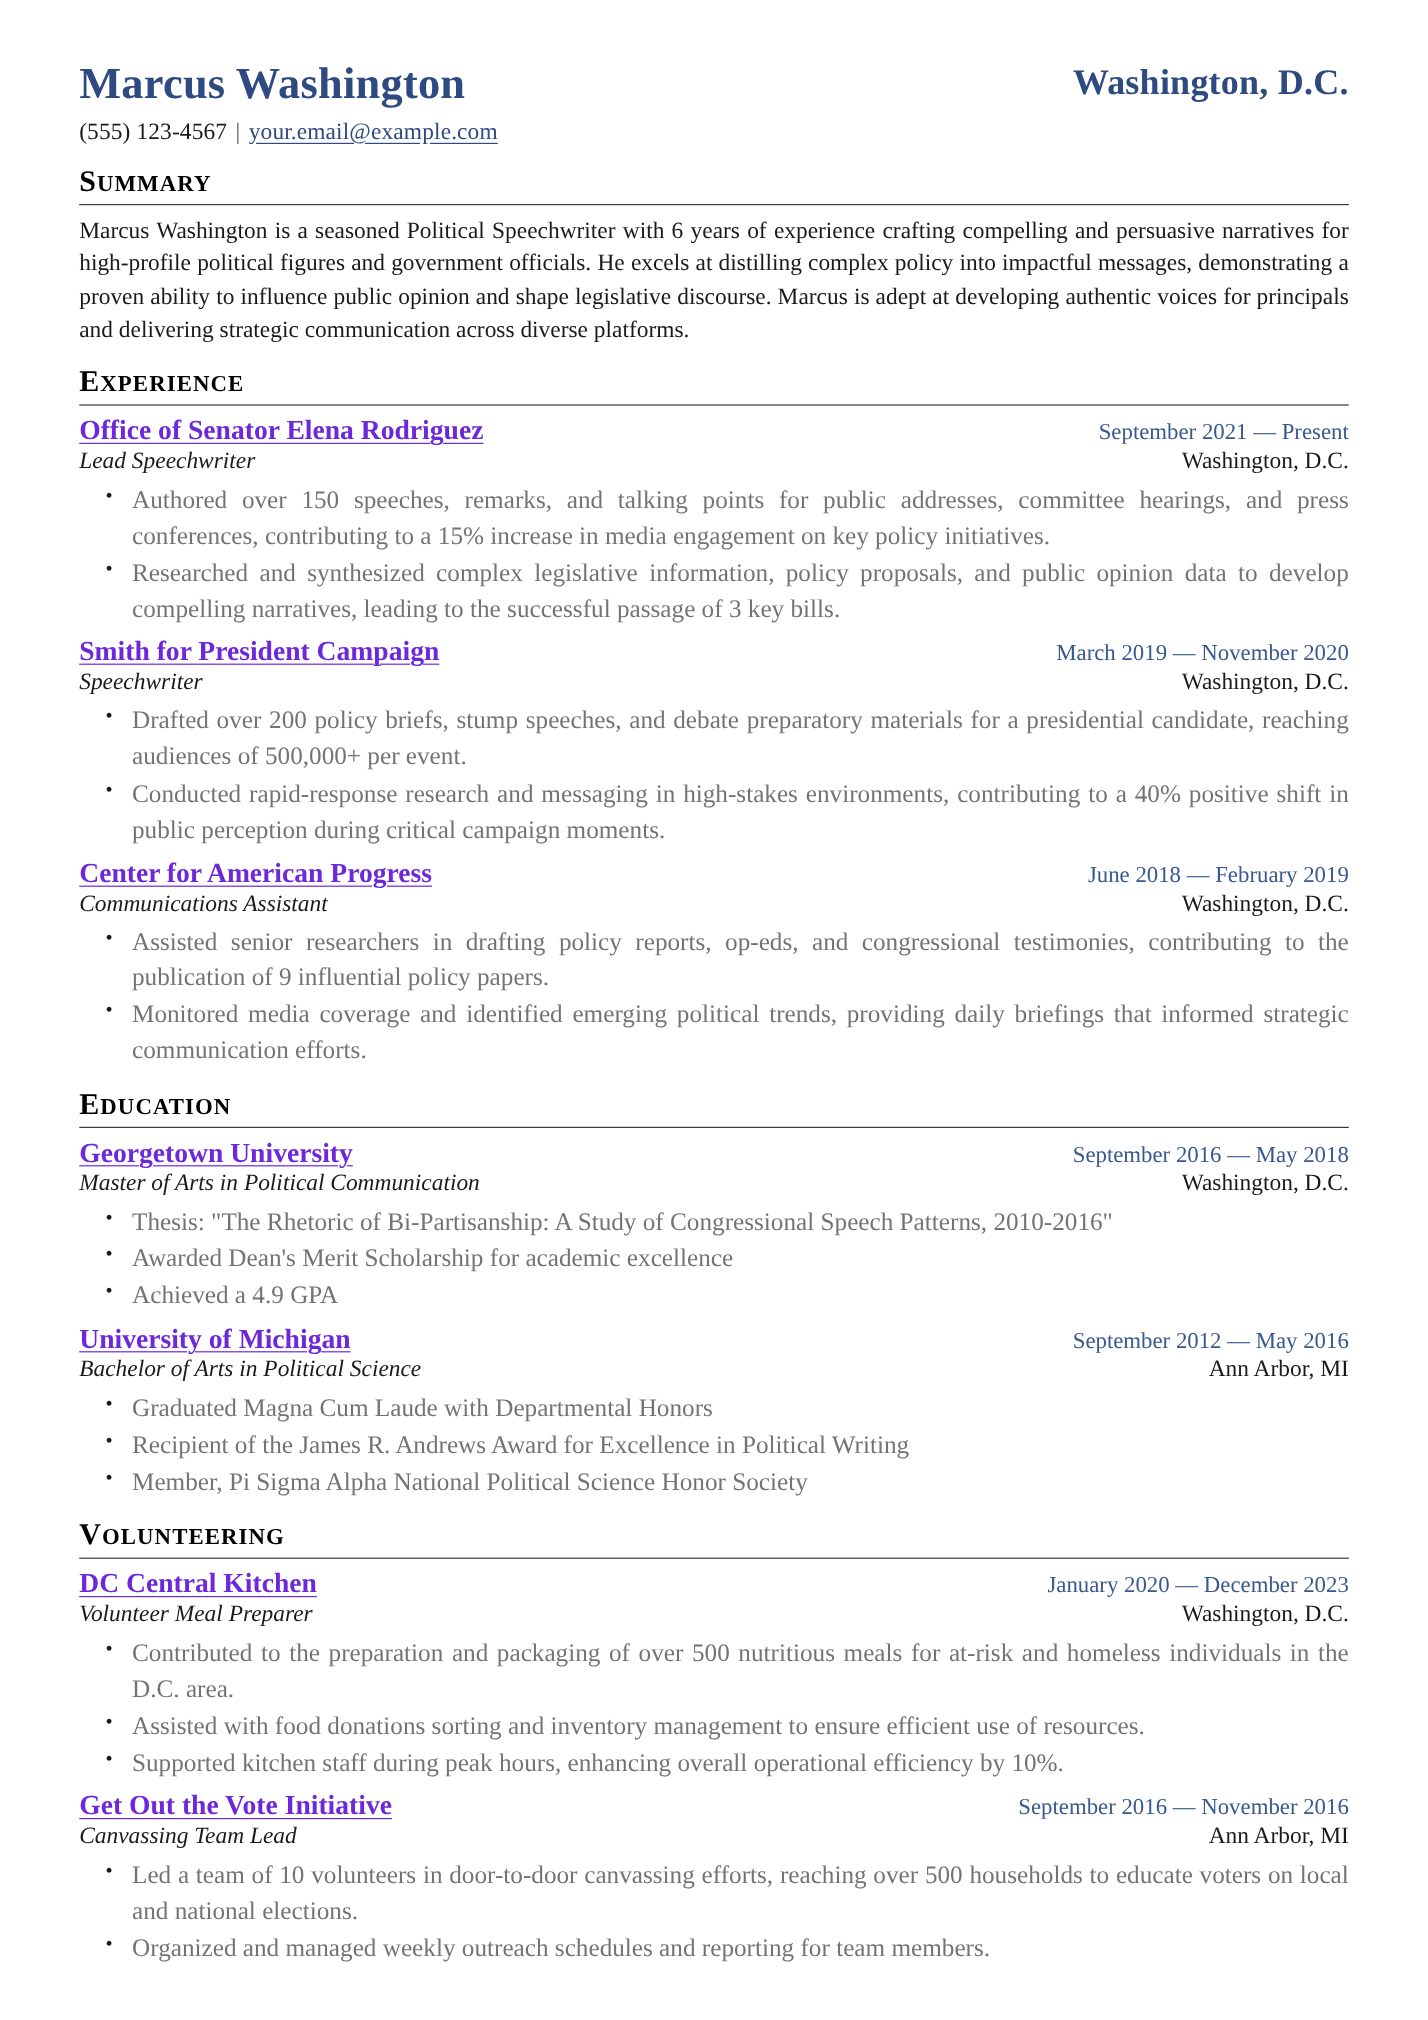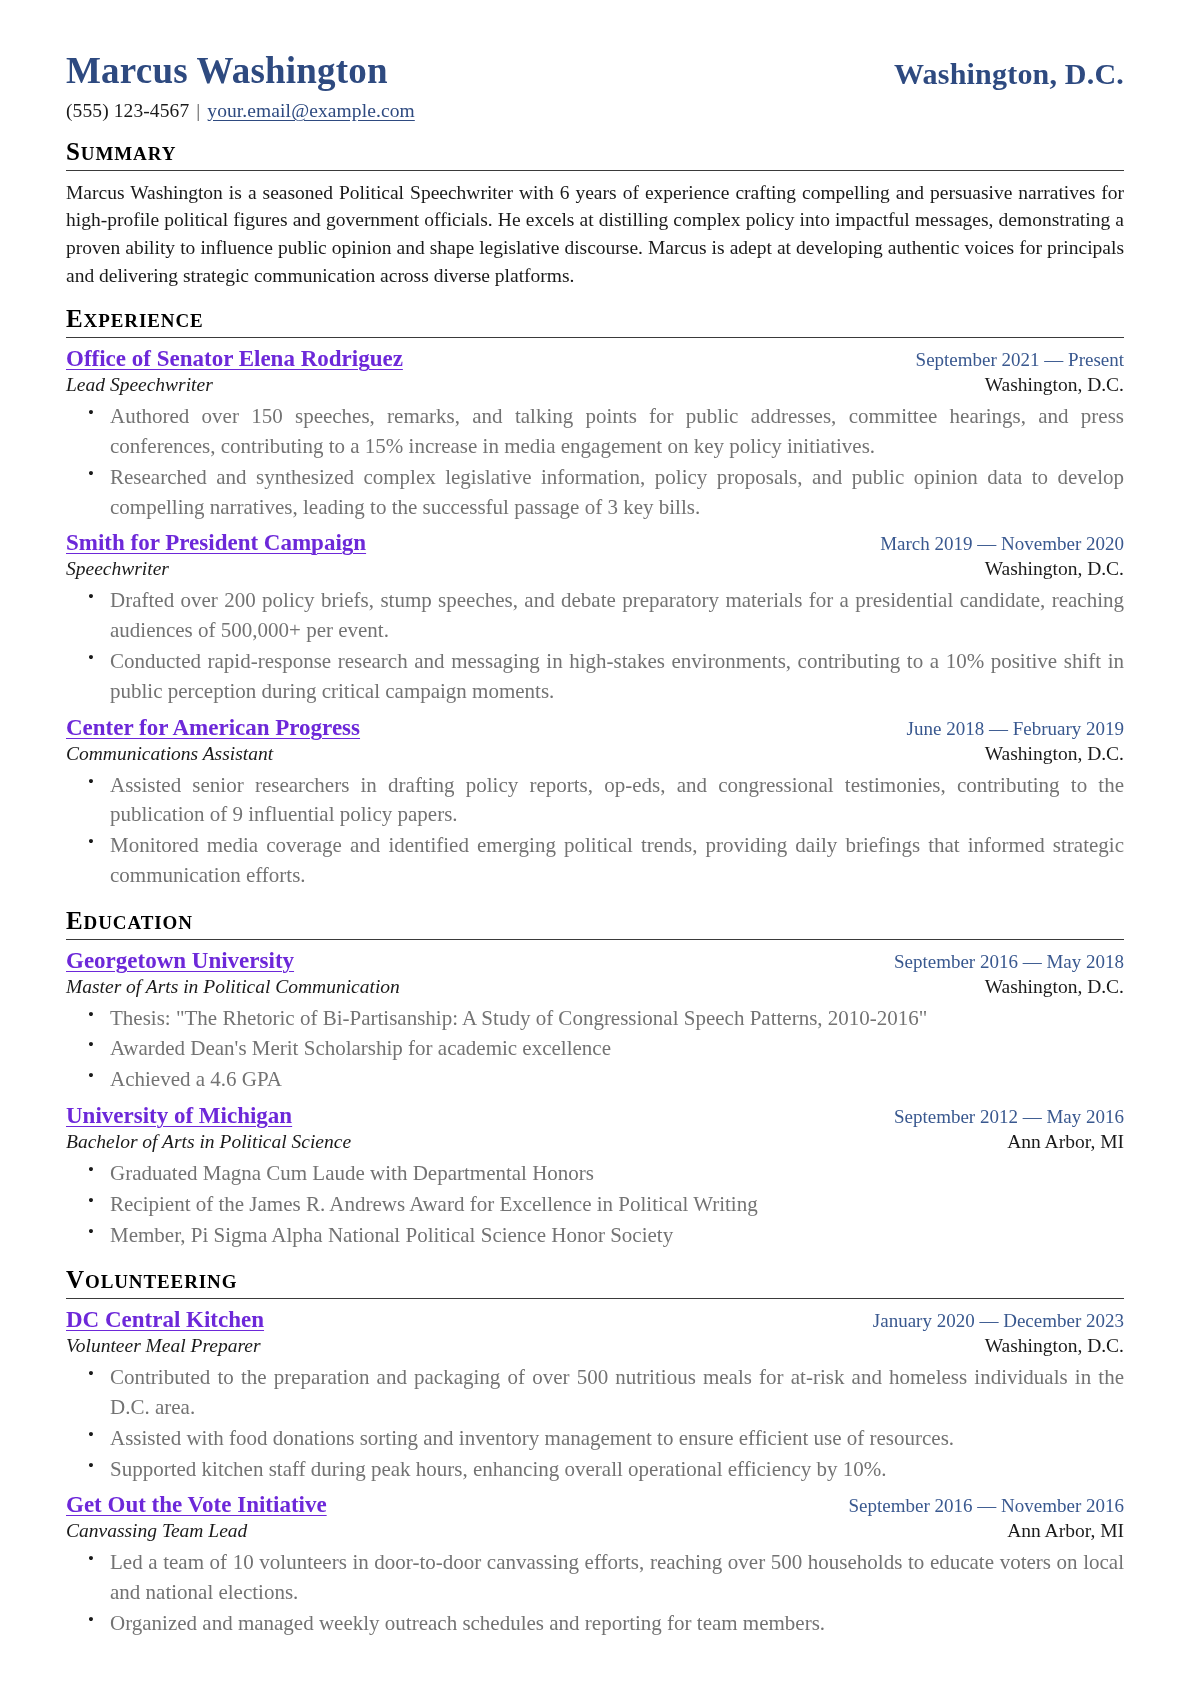--- a/index.html
+++ b/index.html
@@ -16,21 +16,21 @@
     min-height: 1683px;
     box-sizing: border-box;
     background: #ffffff;
     padding: 52px 66px 40px 66px;
     position: relative;
   }
 
   
   .header-row {
     display: flex;
-    align-items: flex-end;
+    align-items: flex-start;
     justify-content: space-between;
   }
   .name {
     font-size: 37px;
     font-weight: bold;
     color: #2e4a80;
     letter-spacing: 0.2px;
     line-height: 1.05;
   }
   .location-top {
@@ -190,21 +190,21 @@
           <div class="entry-line">
             <span class="org">Smith for President Campaign</span>
             <span class="dates">March 2019 — November 2020</span>
           </div>
           <div class="entry-line sub">
             <span class="role">Speechwriter</span>
             <span class="place">Washington, D.C.</span>
           </div>
           <ul class="bullets">
             <li>Drafted over 200 policy briefs, stump speeches, and debate preparatory materials for a presidential candidate, reaching audiences of 500,000+ per event.</li>
-            <li>Conducted rapid-response research and messaging in high-stakes environments, contributing to a 10% positive shift in public perception during critical campaign moments.</li>
+            <li>Conducted rapid-response research and messaging in high-stakes environments, contributing to a 40% positive shift in public perception during critical campaign moments.</li>
           </ul>
         </div><div class="entry">
           <div class="entry-line">
             <span class="org">Center for American Progress</span>
             <span class="dates">June 2018 — February 2019</span>
           </div>
           <div class="entry-line sub">
             <span class="role">Communications Assistant</span>
             <span class="place">Washington, D.C.</span>
           </div>
@@ -218,21 +218,21 @@
             <span class="org">Georgetown University</span>
             <span class="dates">September 2016 — May 2018</span>
           </div>
           <div class="entry-line sub">
             <span class="role">Master of Arts in Political Communication</span>
             <span class="place">Washington, D.C.</span>
           </div>
           <ul class="bullets tight">
             <li>Thesis: "The Rhetoric of Bi-Partisanship: A Study of Congressional Speech Patterns, 2010-2016"</li>
             <li>Awarded Dean's Merit Scholarship for academic excellence</li>
-            <li>Achieved a 4.6 GPA</li>
+            <li>Achieved a 4.9 GPA</li>
           </ul>
         </div><div class="entry">
           <div class="entry-line">
             <span class="org">University of Michigan</span>
             <span class="dates">September 2012 — May 2016</span>
           </div>
           <div class="entry-line sub">
             <span class="role">Bachelor of Arts in Political Science</span>
             <span class="place">Ann Arbor, MI</span>
           </div>

